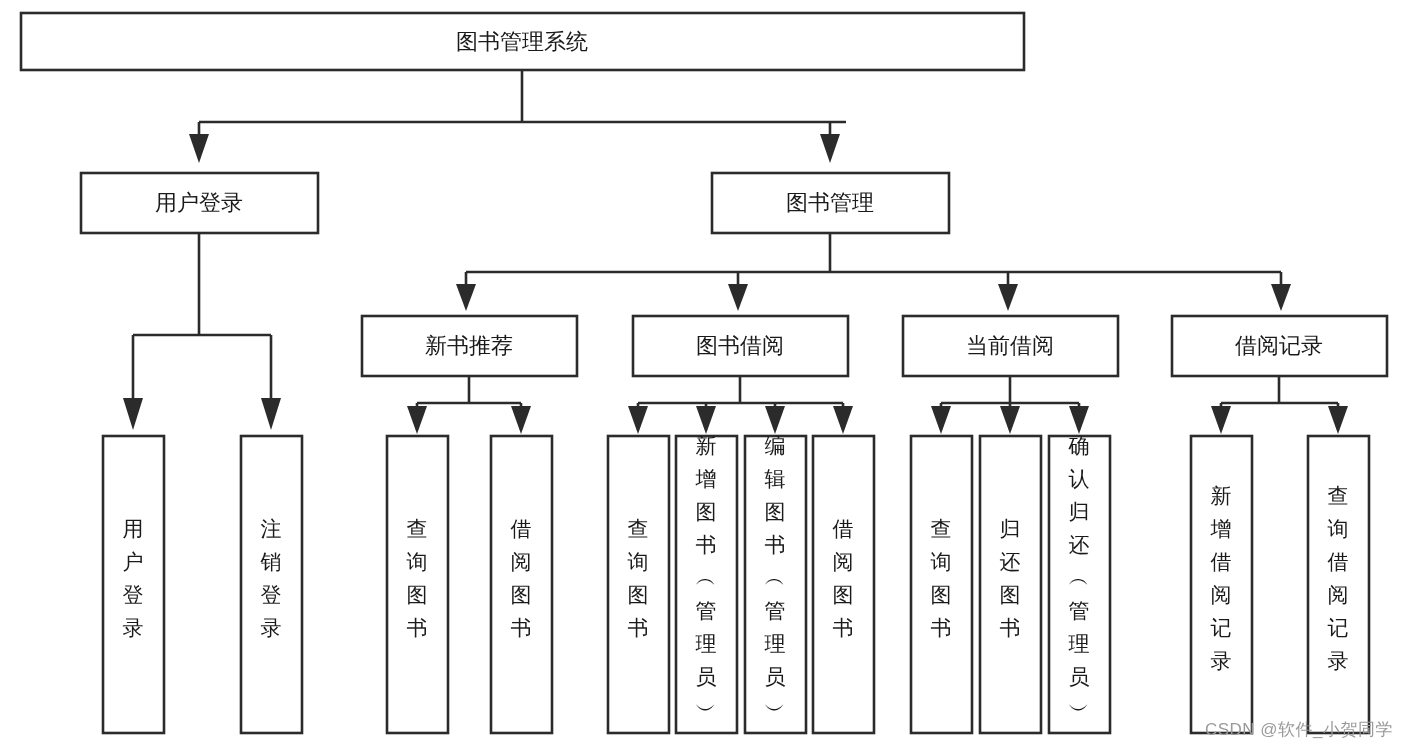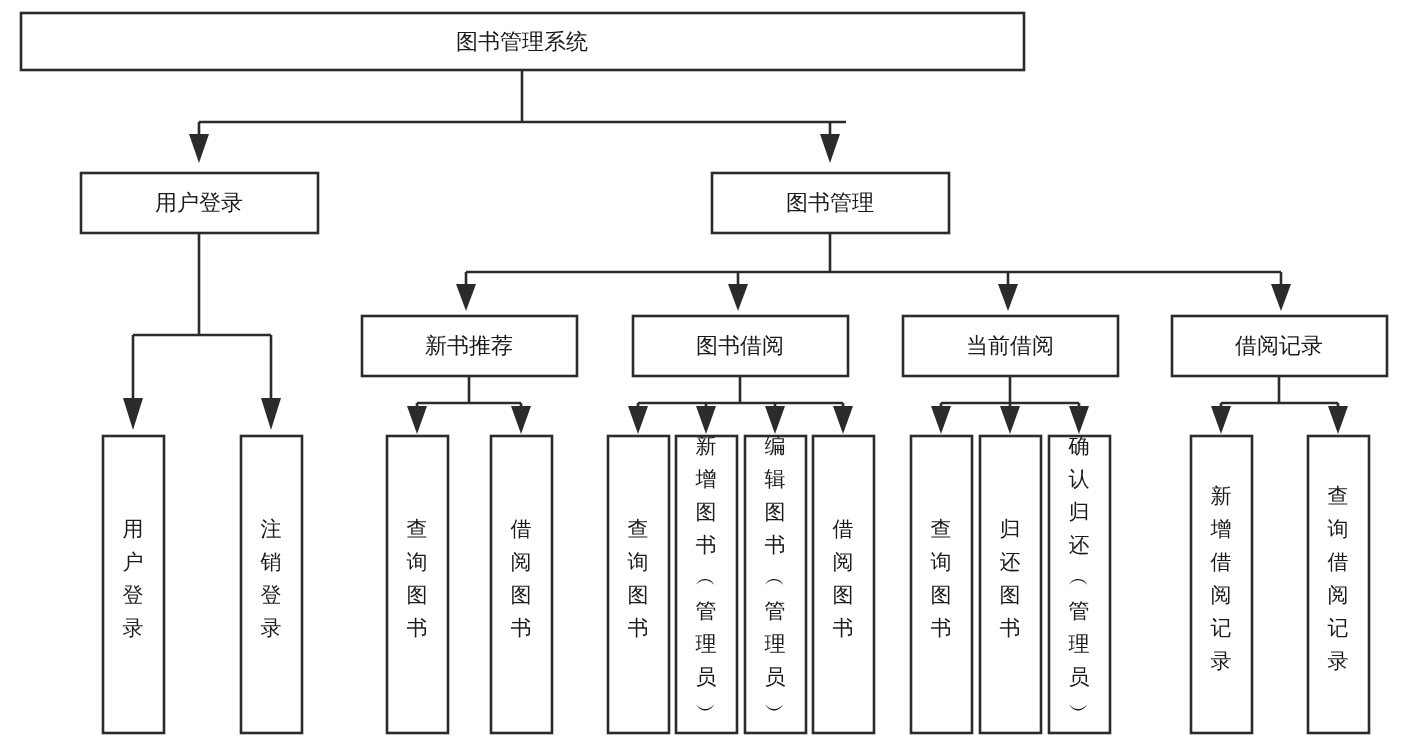--- a/index.html
+++ b/index.html
@@ -230,14 +230,15 @@
       <rect class="node-rect" x="1191" y="436" width="61" height="297"></rect>
       <text class="node-label-v vtext" x="1221" y="502.5"><tspan x="1221" dy="0">新</tspan><tspan x="1221" dy="33">增</tspan><tspan x="1221" dy="33">借</tspan><tspan x="1221" dy="33">阅</tspan><tspan x="1221" dy="33">记</tspan><tspan x="1221" dy="33">录</tspan></text>
     </g>
     <g>
       <rect class="node-rect" x="1308" y="436" width="61" height="297"></rect>
       <text class="node-label-v vtext" x="1338" y="502.5"><tspan x="1338" dy="0">查</tspan><tspan x="1338" dy="33">询</tspan><tspan x="1338" dy="33">借</tspan><tspan x="1338" dy="33">阅</tspan><tspan x="1338" dy="33">记</tspan><tspan x="1338" dy="33">录</tspan></text>
     </g>
 
   </svg>
 
+  <div class="watermark">CSDN @软件_小贺同学</div>
 
 </div>
 
 </body></html>

